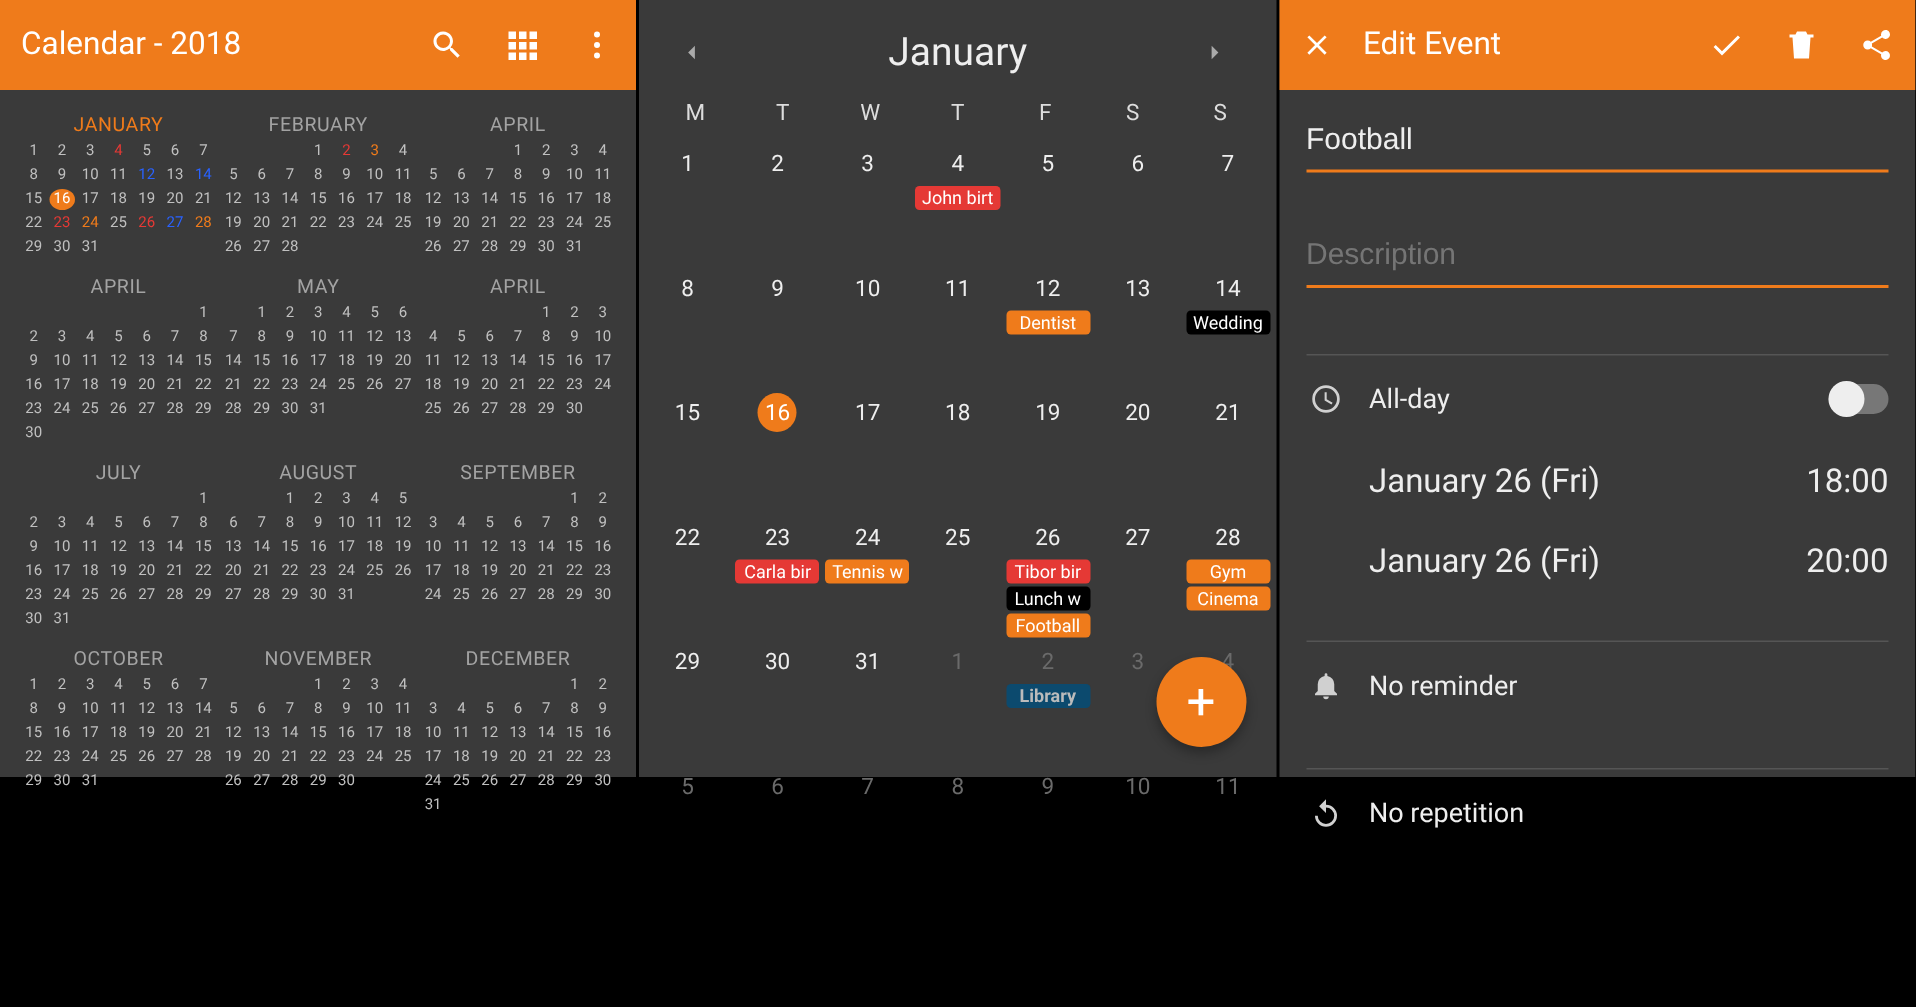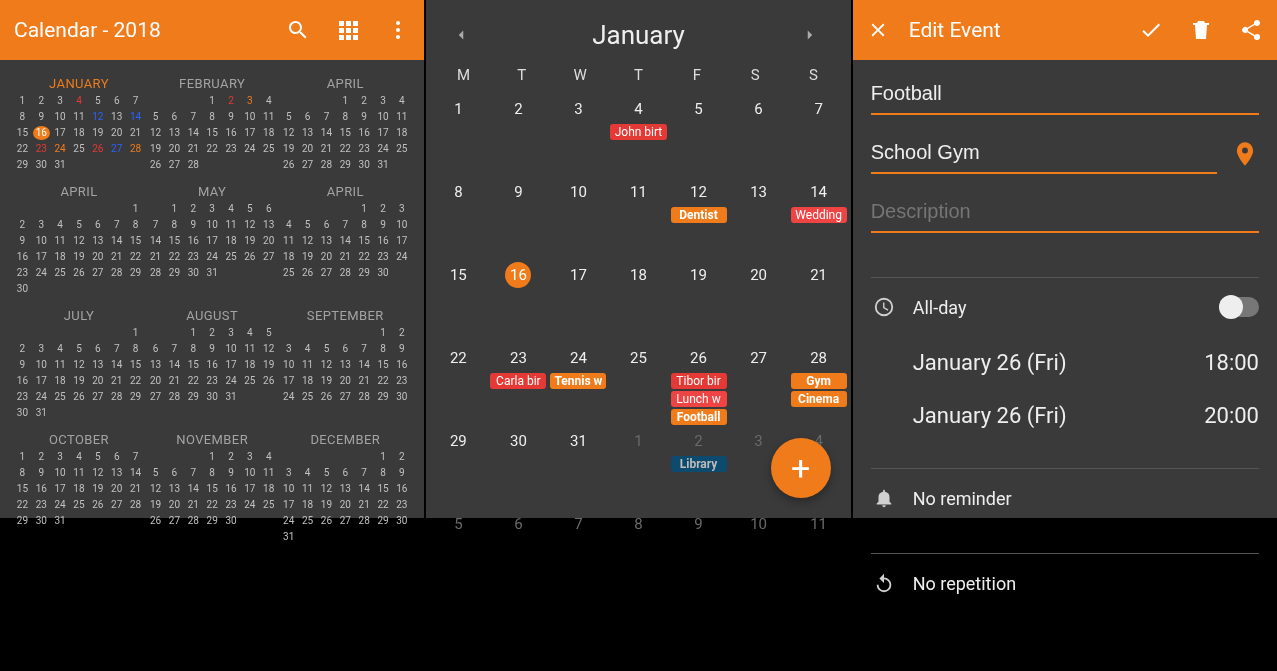--- a/index.html
+++ b/index.html
@@ -112,22 +112,22 @@
   .chip {
     font-size: 12px;
     color: #fff;
     border-radius: 3px;
     padding: 1px 3px;
     text-align: center;
     white-space: nowrap;
     overflow: hidden;
   }
   .c-red { background: #e53935; }
-  .c-orange { background: #ef7b1b; font-weight: bold; }
-  .c-blue { background: #ef4444; }
+  .c-orange { background: #ef7b1b; }
+  .c-blue { background: #000000; }
   .c-grey { background: #0c4a6e; color: #bbb; font-weight: bold; }
 
   .fab {
     position: absolute;
     right: 20px;
     bottom: 20px;
     width: 60px;
     height: 60px;
     border-radius: 50%;
     background: #ef7b1b;
@@ -796,28 +796,20 @@
       </div>
       <div class="icon-btn">
         <svg viewBox="0 0 24 24">
             <path d="M18 16a3 3 0 00-2.2 1L8.9 13a3 3 0 000-2l6.9-4A3 3 0 1015 5a3 3 0 00.1.8L8.2 9.8a3 3 0 100 4.4l6.9 4a3 3 0 10 2.9-2.2z"></path>
           </svg>
       </div>
     </div>
   </div>
   <div class="edit-body">
     <input class="field" value="Football" style="">
-    <div class="loc-row">
-      <input class="field" value="School Gym" style="">
-      <div class="pin">
-        <svg viewBox="0 0 24 24">
-            <path d="M12 2a7 7 0 00-7 7c0 5.3 7 13 7 13s7-7.7 7-13a7 7 0 00-7-7zm0 9.5A2.5 2.5 0 1114.5 9 2.5 2.5 0 0112 11.5z"></path>
-          </svg>
-      </div>
-    </div>
     <div style="height:18px"></div>
     <input class="field placeholder" placeholder="Description" style="">
 
     <div class="divider-row"></div>
 
     <div class="setting-row">
       <div class="icon-slot">
         <svg viewBox="0 0 24 24">
             <path d="M12 2a10 10 0 1010 10A10 10 0 0012 2zm0 18a8 8 0 118-8 8 8 0 01-8 8zm.5-13H11v6l5 3 .8-1.3-4.3-2.5z"></path>
           </svg>

